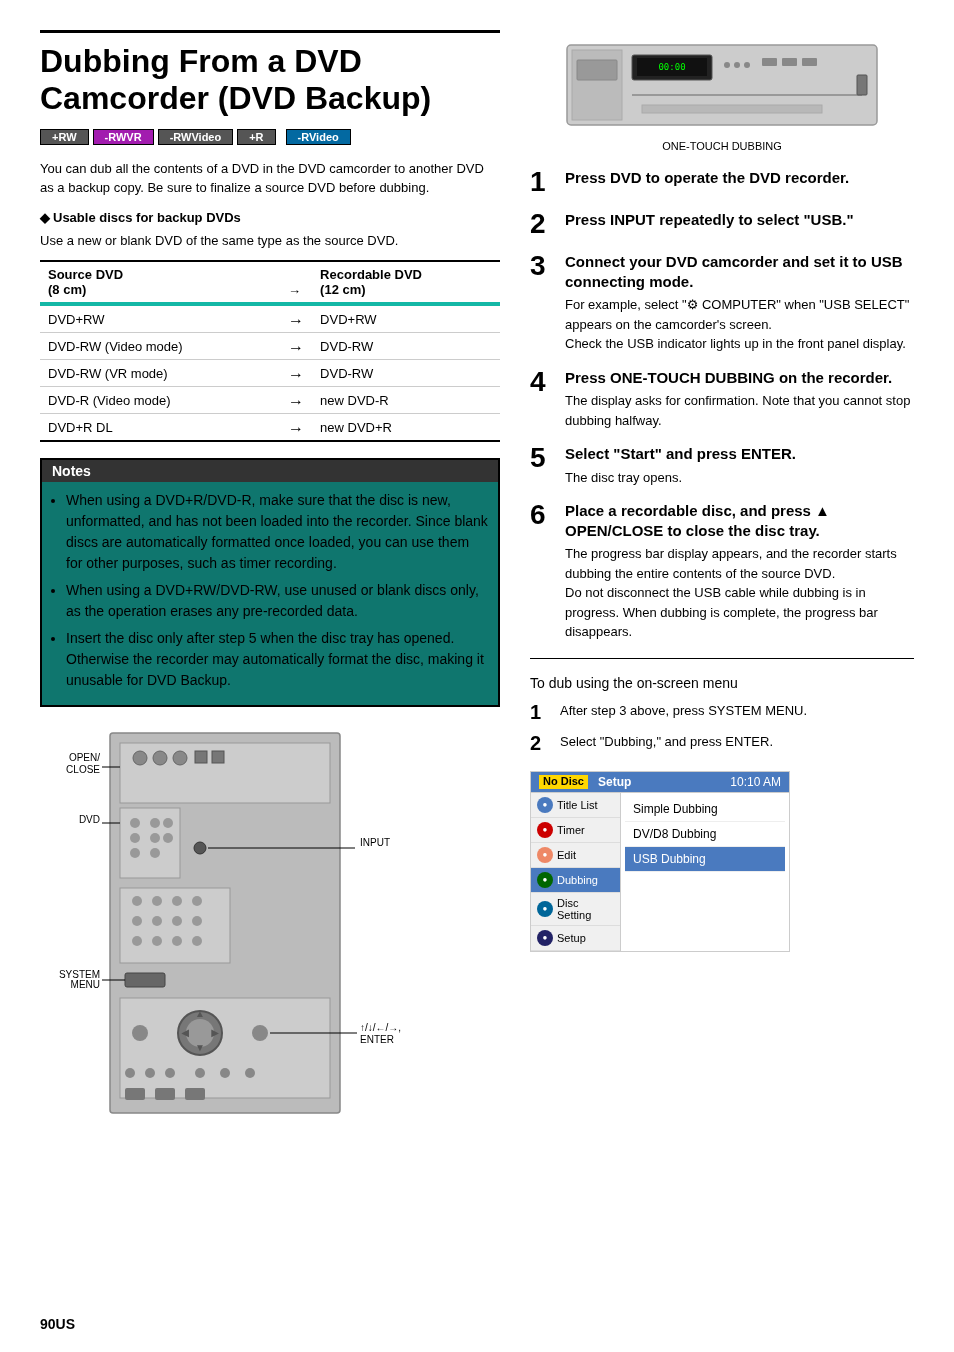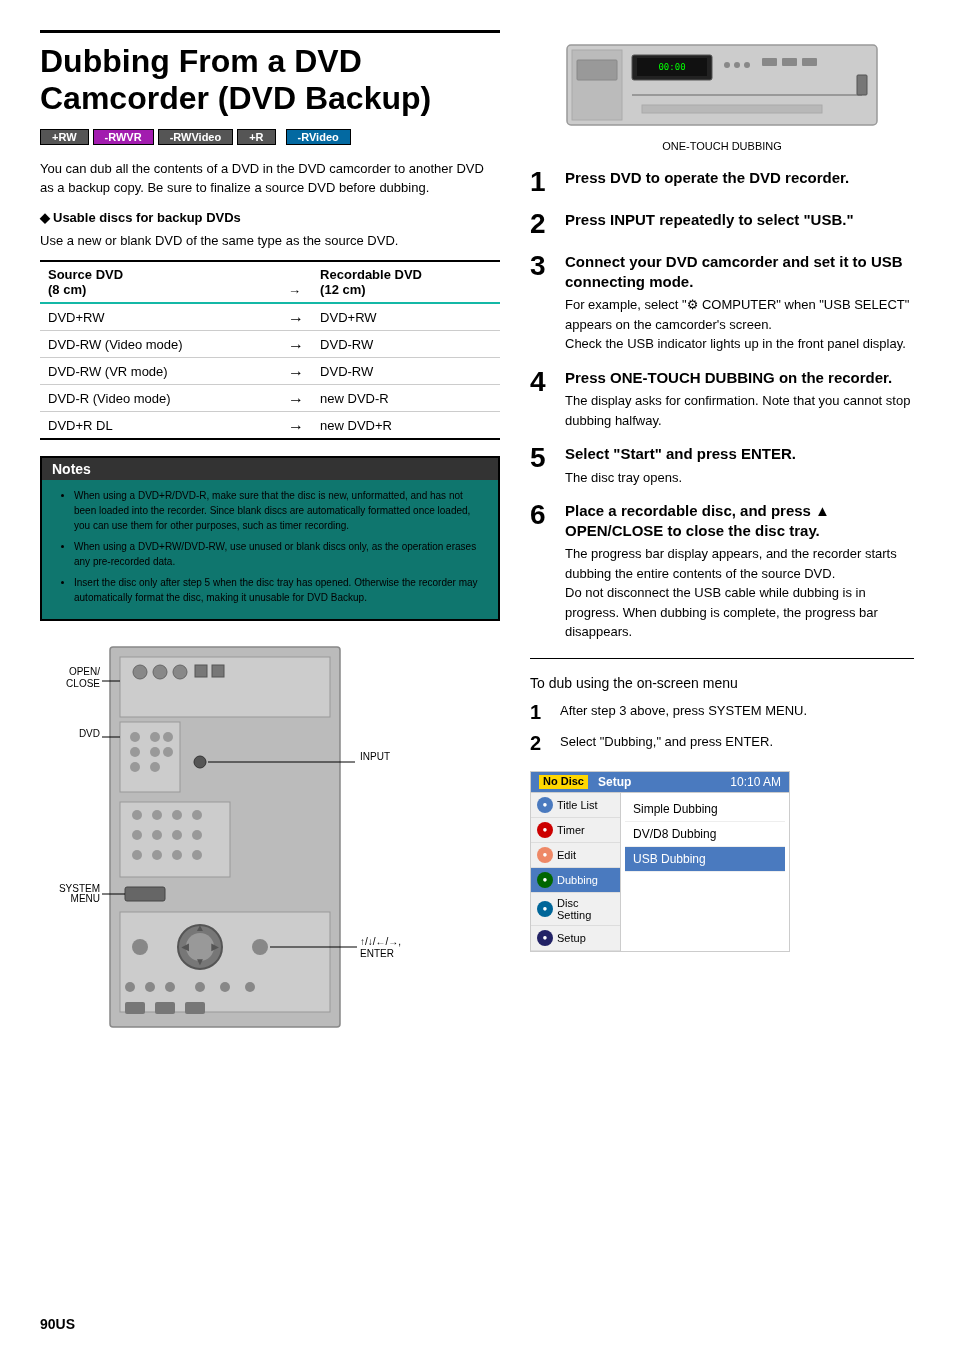--- a/index.html
+++ b/index.html
@@ -87,21 +87,21 @@
 
     table.dvd-table {
       width: 100%;
       border-collapse: collapse;
       margin-bottom: 16px;
       font-size: 13px;
     }
 
     table.dvd-table th {
       border-top: 2px solid #000;
-      border-bottom: 2px solid #14b8a6;
+      border-bottom: 4px solid #14b8a6;
       padding: 5px 8px;
       text-align: left;
       font-weight: bold;
       vertical-align: bottom;
     }
 
     table.dvd-table td {
       padding: 4px 8px;
       border-bottom: 1px solid #ccc;
       vertical-align: middle;
@@ -127,22 +127,22 @@
       background: #333;
       color: #fff;
       font-weight: bold;
       font-size: 14px;
       padding: 3px 10px;
       display: inline-block;
       width: 100%;
     }
 
     .notes-content {
-      padding: 8px 18px;
-      font-size: 10px;
+      padding: 8px 10px;
+      font-size: 14px;
       line-height: 1.5;
     }
 
     .notes-content ul {
       padding-left: 14px;
     }
 
     .notes-content li {
       margin-bottom: 6px;
     }

